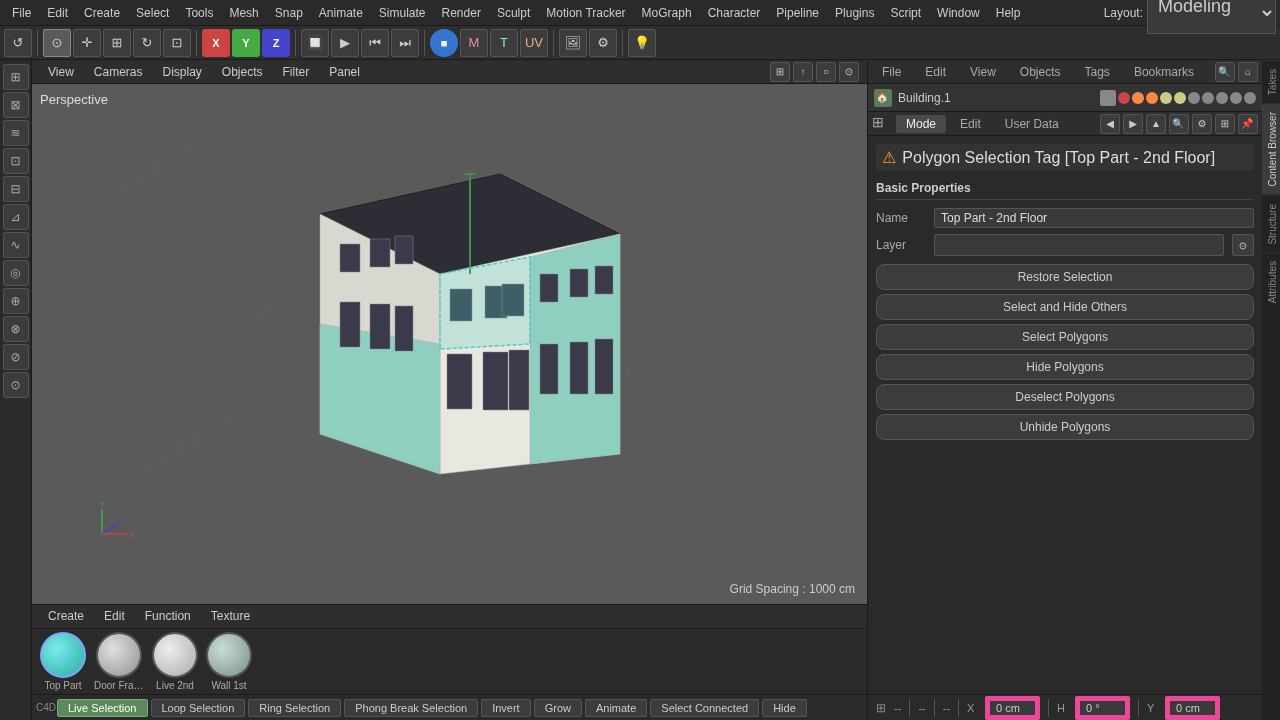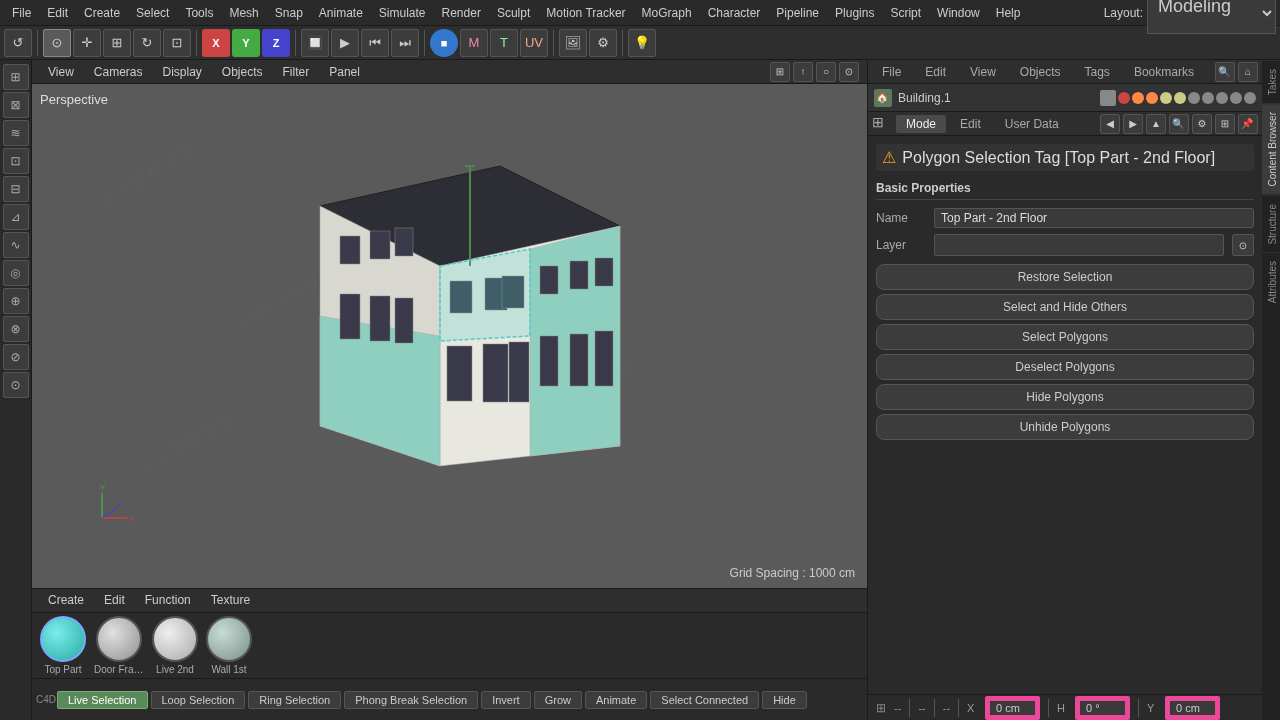--- a/index.html
+++ b/index.html
@@ -250,21 +250,21 @@
       color: #aaa;
       text-align: center;
       max-width: 50px;
       overflow: hidden;
       text-overflow: ellipsis;
       white-space: nowrap;
     }
 
     
     #selection-bar {
-      height: 42px;
+      height: 26px;
       background: #2a2a2a;
       display: flex;
       align-items: center;
       padding: 0 4px;
       gap: 3px;
       border-top: 1px solid #1a1a1a;
     }
     .sel-btn {
       padding: 2px 10px;
       background: #3c3c3c;
@@ -792,22 +792,22 @@
         <div class="prop-row">
           <span class="prop-label">Layer</span>
           <div class="prop-layer"></div>
           <div class="tool-btn" style="width:22px;height:22px;font-size:10px;">⊙</div>
         </div>
 
         <div style="margin-top:8px;">
           <button class="action-btn">Restore Selection</button>
           <button class="action-btn">Select and Hide Others</button>
           <button class="action-btn">Select Polygons</button>
+          <button class="action-btn">Hide Polygons</button>
           <button class="action-btn">Deselect Polygons</button>
-          <button class="action-btn">Hide Polygons</button>
           <button class="action-btn">Unhide Polygons</button>
         </div>
       </div>
     </div>
 
     <div id="coords-bar">
       <span style="font-size:12px;color:#888;margin-right:4px;">⊞</span>
       <span>--</span>
       <div class="coord-sep"></div>
       <span>--</span>

